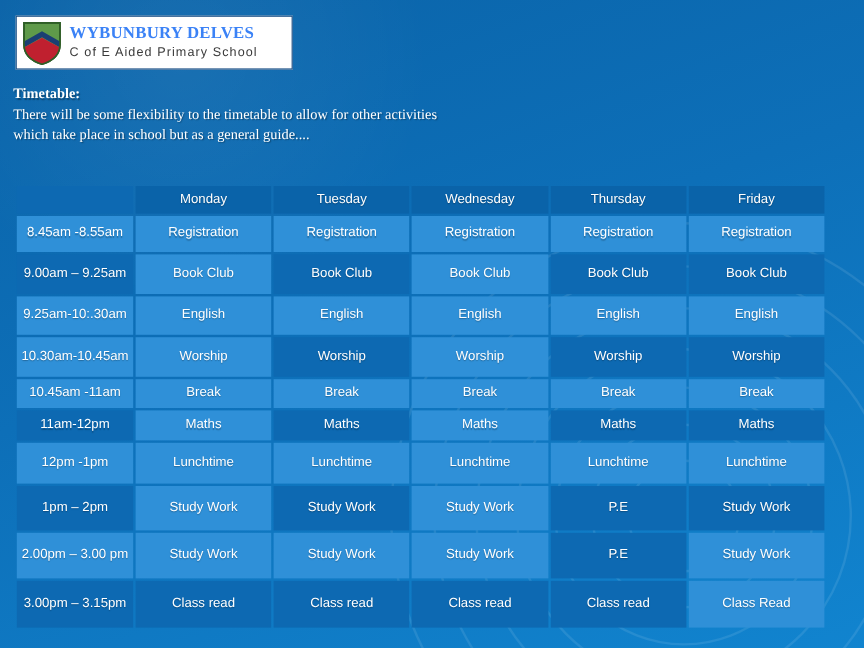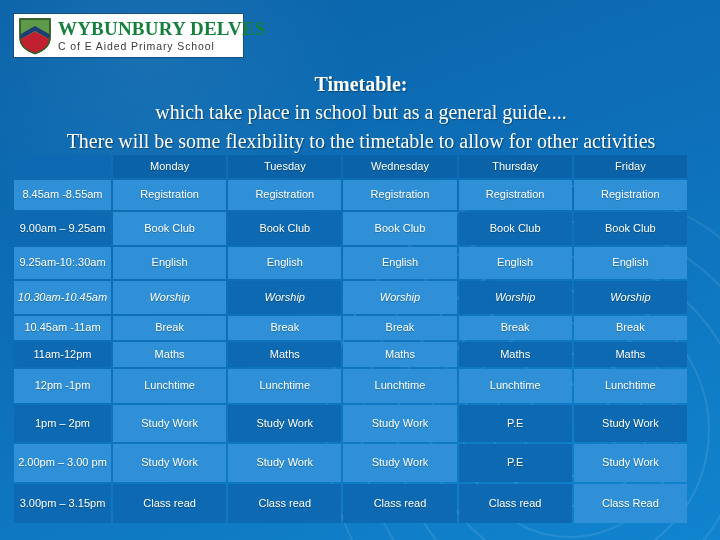--- a/index.html
+++ b/index.html
@@ -74,46 +74,45 @@
   .crest svg { display: block; }
   .logo-text {
     display: flex;
     flex-direction: column;
     justify-content: center;
     line-height: 1;
   }
   .logo-name {
     font-family: "Liberation Serif", serif;
     font-weight: bold;
-    color: #15803d;
-    font-size: 19px;
+    color: #3b82f6;
+    font-size: 14px;
     letter-spacing: .2px;
     white-space: nowrap;
   }
   .logo-sub {
     font-family: "Liberation Sans", sans-serif;
     color: #3a3a3a;
     font-size: 10.5px;
     letter-spacing: .9px;
     margin-top: 3px;
     white-space: nowrap;
   }
 
   
   #intro {
     position: absolute;
     left: 11px;
     top: 70px;
     width: 700px;
     color: #ffffff;
     font-family: "Liberation Serif", serif;
-    font-size: 20px;
+    font-size: 12px;
     line-height: 1.42;
     text-shadow: 1px 1px 1px rgba(0,0,0,.35);
-    text-align: center;
   }
   #intro .lead { font-weight: bold; }
 
   
   #timetable {
     position: absolute;
     left: 12px;
     top: 153px;
     width: 677px;
     border-collapse: separate;
@@ -178,22 +177,22 @@
       </svg>
     </div>
     <div class="logo-text">
       <div class="logo-name">WYBUNBURY DELVES</div>
       <div class="logo-sub">C of E Aided Primary School</div>
     </div>
   </div>
 
   <div id="intro">
     <div class="lead">Timetable:</div>
+    <div>There will be some flexibility to the timetable to allow for other activities</div>
     <div> which take place in school but as a general guide....</div>
-    <div>There will be some flexibility to the timetable to allow for other activities</div>
   </div>
 
   <table id="timetable">
     <colgroup>
       <col class="c-time">
       <col>
         <col>
         <col>
         <col>
         <col>
@@ -226,21 +225,21 @@
           <td class="sh-dark smb">Book Club</td>
         </tr>
         <tr style="height: 32px;">
           <td class="timecell sh-light">9.25am-10:.30am</td>
           <td class="sh-light">English</td>
           <td class="sh-light">English</td>
           <td class="sh-light">English</td>
           <td class="sh-light">English</td>
           <td class="sh-light">English</td>
         </tr>
-        <tr style="height: 33px; font-style: italic;">
+        <tr style="height: 33px;">
           <td class="timecell sh-light">10.30am-10.45am</td>
           <td class="sh-light">Worship</td>
           <td class="sh-dark">Worship</td>
           <td class="sh-light">Worship</td>
           <td class="sh-dark">Worship</td>
           <td class="sh-dark b">Worship</td>
         </tr>
         <tr style="height: 24px; margin-left: 12px;">
           <td class="timecell sh-light">10.45am -11am</td>
           <td class="sh-light">Break</td>

